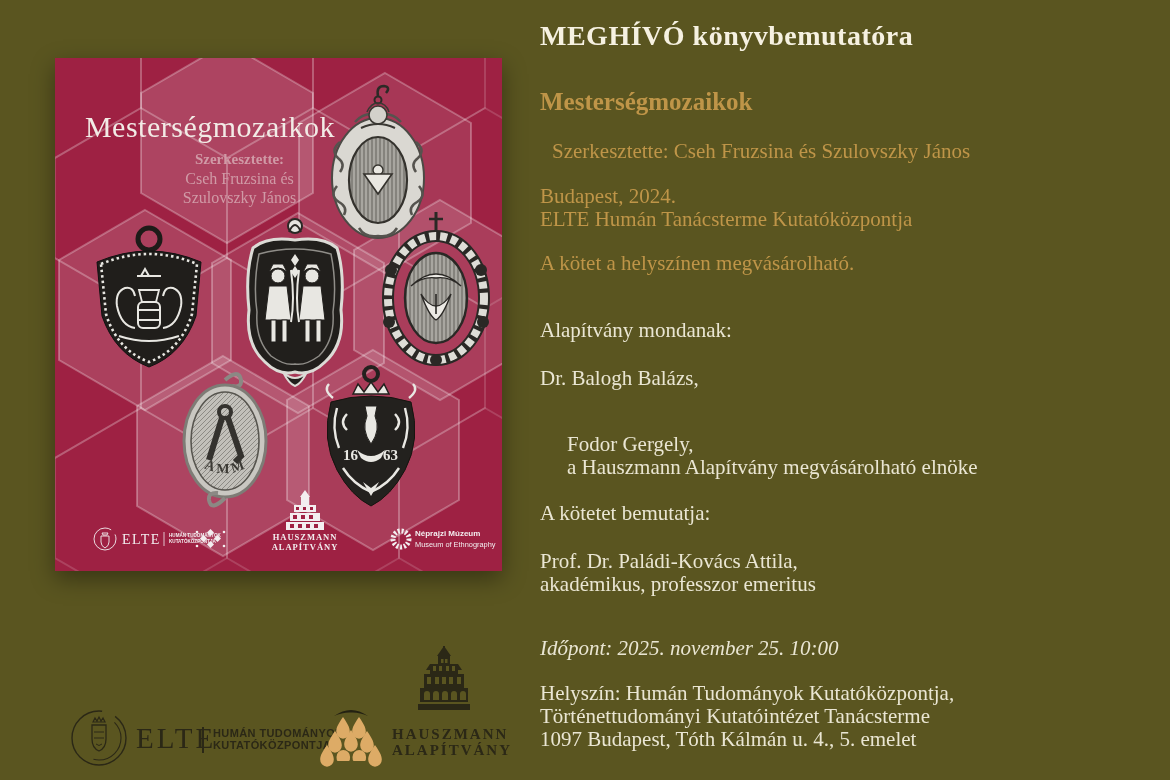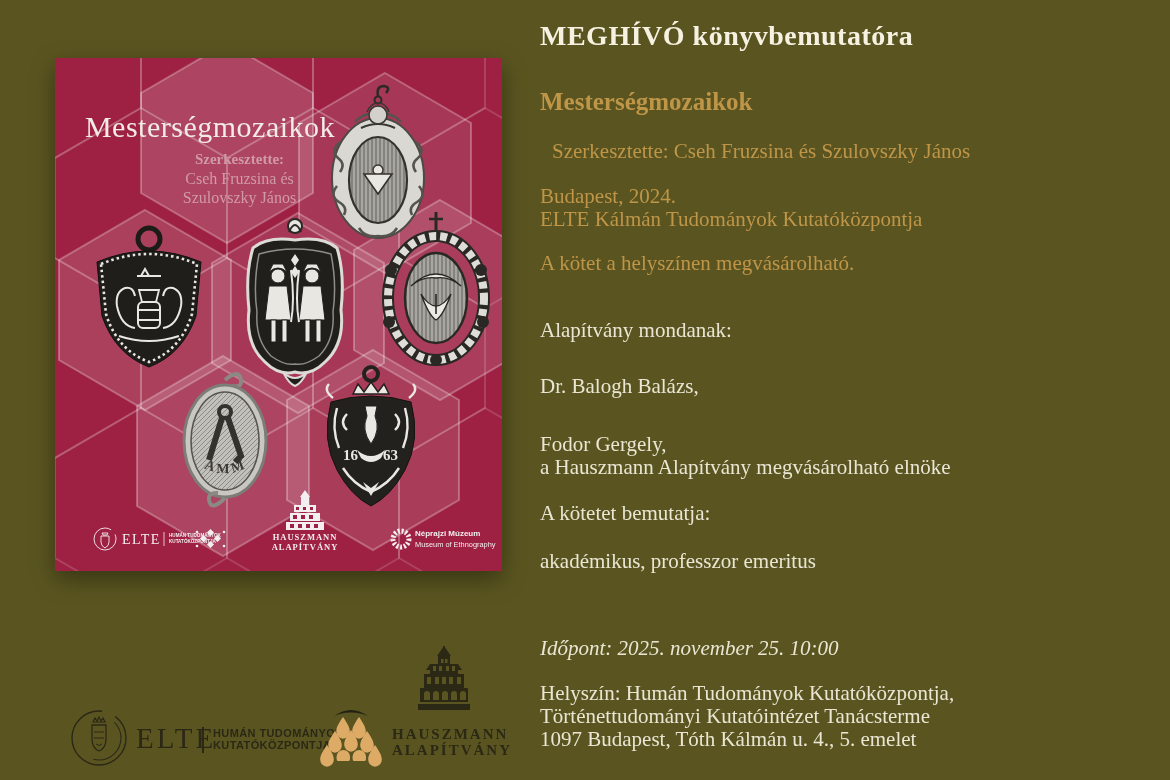--- a/index.html
+++ b/index.html
@@ -29,22 +29,22 @@
   
   .details{position:absolute;left:540px;top:0;width:620px;color:#eae6d3;}
   .d{position:absolute;left:0;font-size:21px;line-height:23px;white-space:nowrap;}
   .d-title{top:24px;font-size:28px;font-weight:bold;color:#f6f1e1;letter-spacing:.5px;}
   .gold{color:#bf9548;}
   .d-book{top:90px;font-size:25px;font-weight:bold;}
   .d-editors{top:140px;margin-left:12px;}
   .d-pub{top:185px;}
   .d-note{top:252px;}
   .d-greet{top:319px;}
-  .d-sp1{top:367px;margin-top:8px;}
-  .d-sp2{top:433px;}
+  .d-sp1{top:367px;}
+  .d-sp2{top:433px;margin-left:27px;}
   .d-present{top:502px;}
   .d-presenter{top:550px;}
   .d-time{top:637px;font-style:italic;}
   .d-venue{top:682px;}
   
   .org-dark{color:#2b2816;}
   .org-elte-text{
     position:absolute;left:136px;top:722px;font-size:29px;letter-spacing:3px;
   }
   .org-divider{position:absolute;left:202px;top:727px;width:2px;height:26px;background:#2b2816;}
@@ -269,33 +269,34 @@
       <text x="28" y="23" font-family="Liberation Sans, DejaVu Sans, sans-serif" font-size="7.4" fill="#f3eef0">Museum of Ethnography</text>
     </svg>
   </div>
 
   <div class="details">
     <div class="d d-title">MEGHÍVÓ könyvbemutatóra</div>
     <div class="d d-book gold">Mesterségmozaikok</div>
     <div class="d d-editors gold">Szerkesztette: Cseh Fruzsina és Szulovszky János</div>
     <div class="d d-pub gold">
       <div>Budapest, 2024.</div>
-      <div>ELTE Kálmán Tudományok Kutatóközpontja</div>
+      <div>ELTE Humán Tanácsterme Kutatóközpontja</div>
     </div>
     <div class="d d-note gold">A kötet a helyszínen megvásárolható.</div>
     <div class="d d-greet">Alapítvány mondanak:</div>
     <div class="d d-sp1">
       <div>Dr. Balogh Balázs,</div>
     </div>
     <div class="d d-sp2">
       <div>Fodor Gergely,</div>
       <div>a Hauszmann Alapítvány megvásárolható elnöke</div>
     </div>
     <div class="d d-present">A kötetet bemutatja:</div>
     <div class="d d-presenter">
+      <div>Prof. Dr. Paládi-Kovács Attila,</div>
       <div>akadémikus, professzor emeritus</div>
     </div>
     <div class="d d-time">Időpont: 2025. november 25. 10:00</div>
     <div class="d d-venue">
       <div>Helyszín: Humán Tudományok Kutatóközpontja,</div>
       <div>Történettudományi Kutatóintézet Tanácsterme</div>
       <div>1097 Budapest, Tóth Kálmán u. 4., 5. emelet</div>
     </div>
   </div>
 

